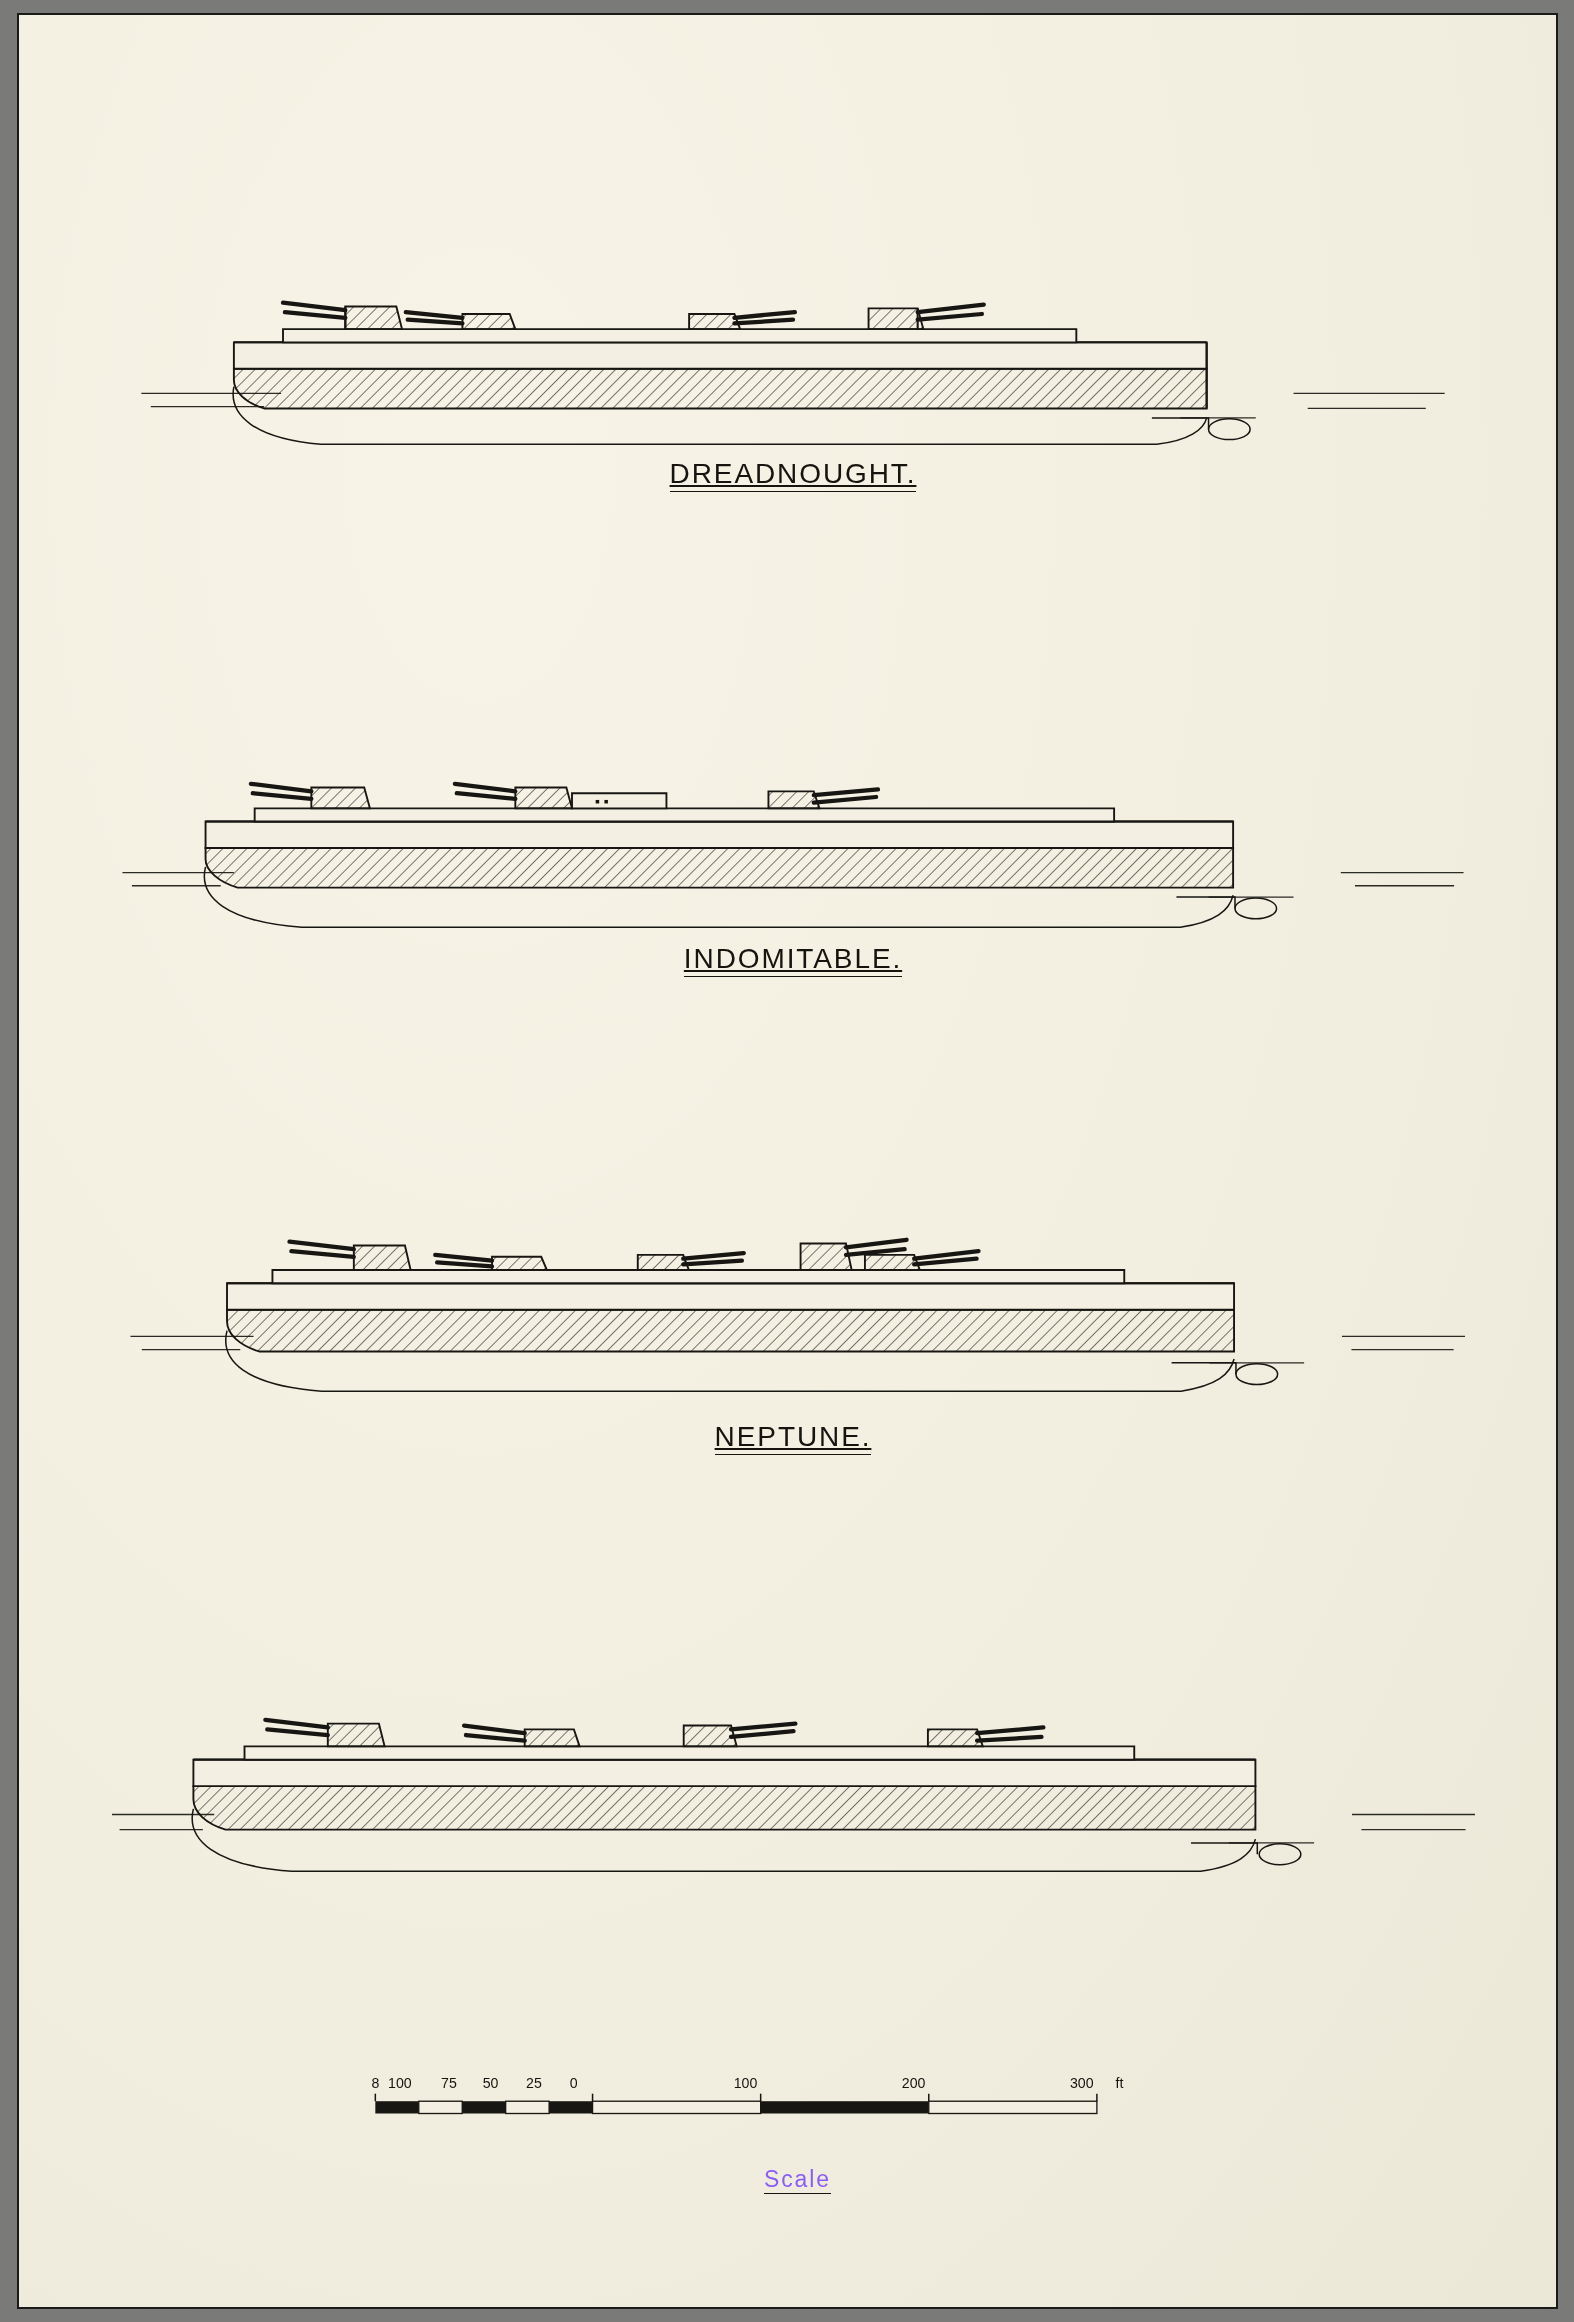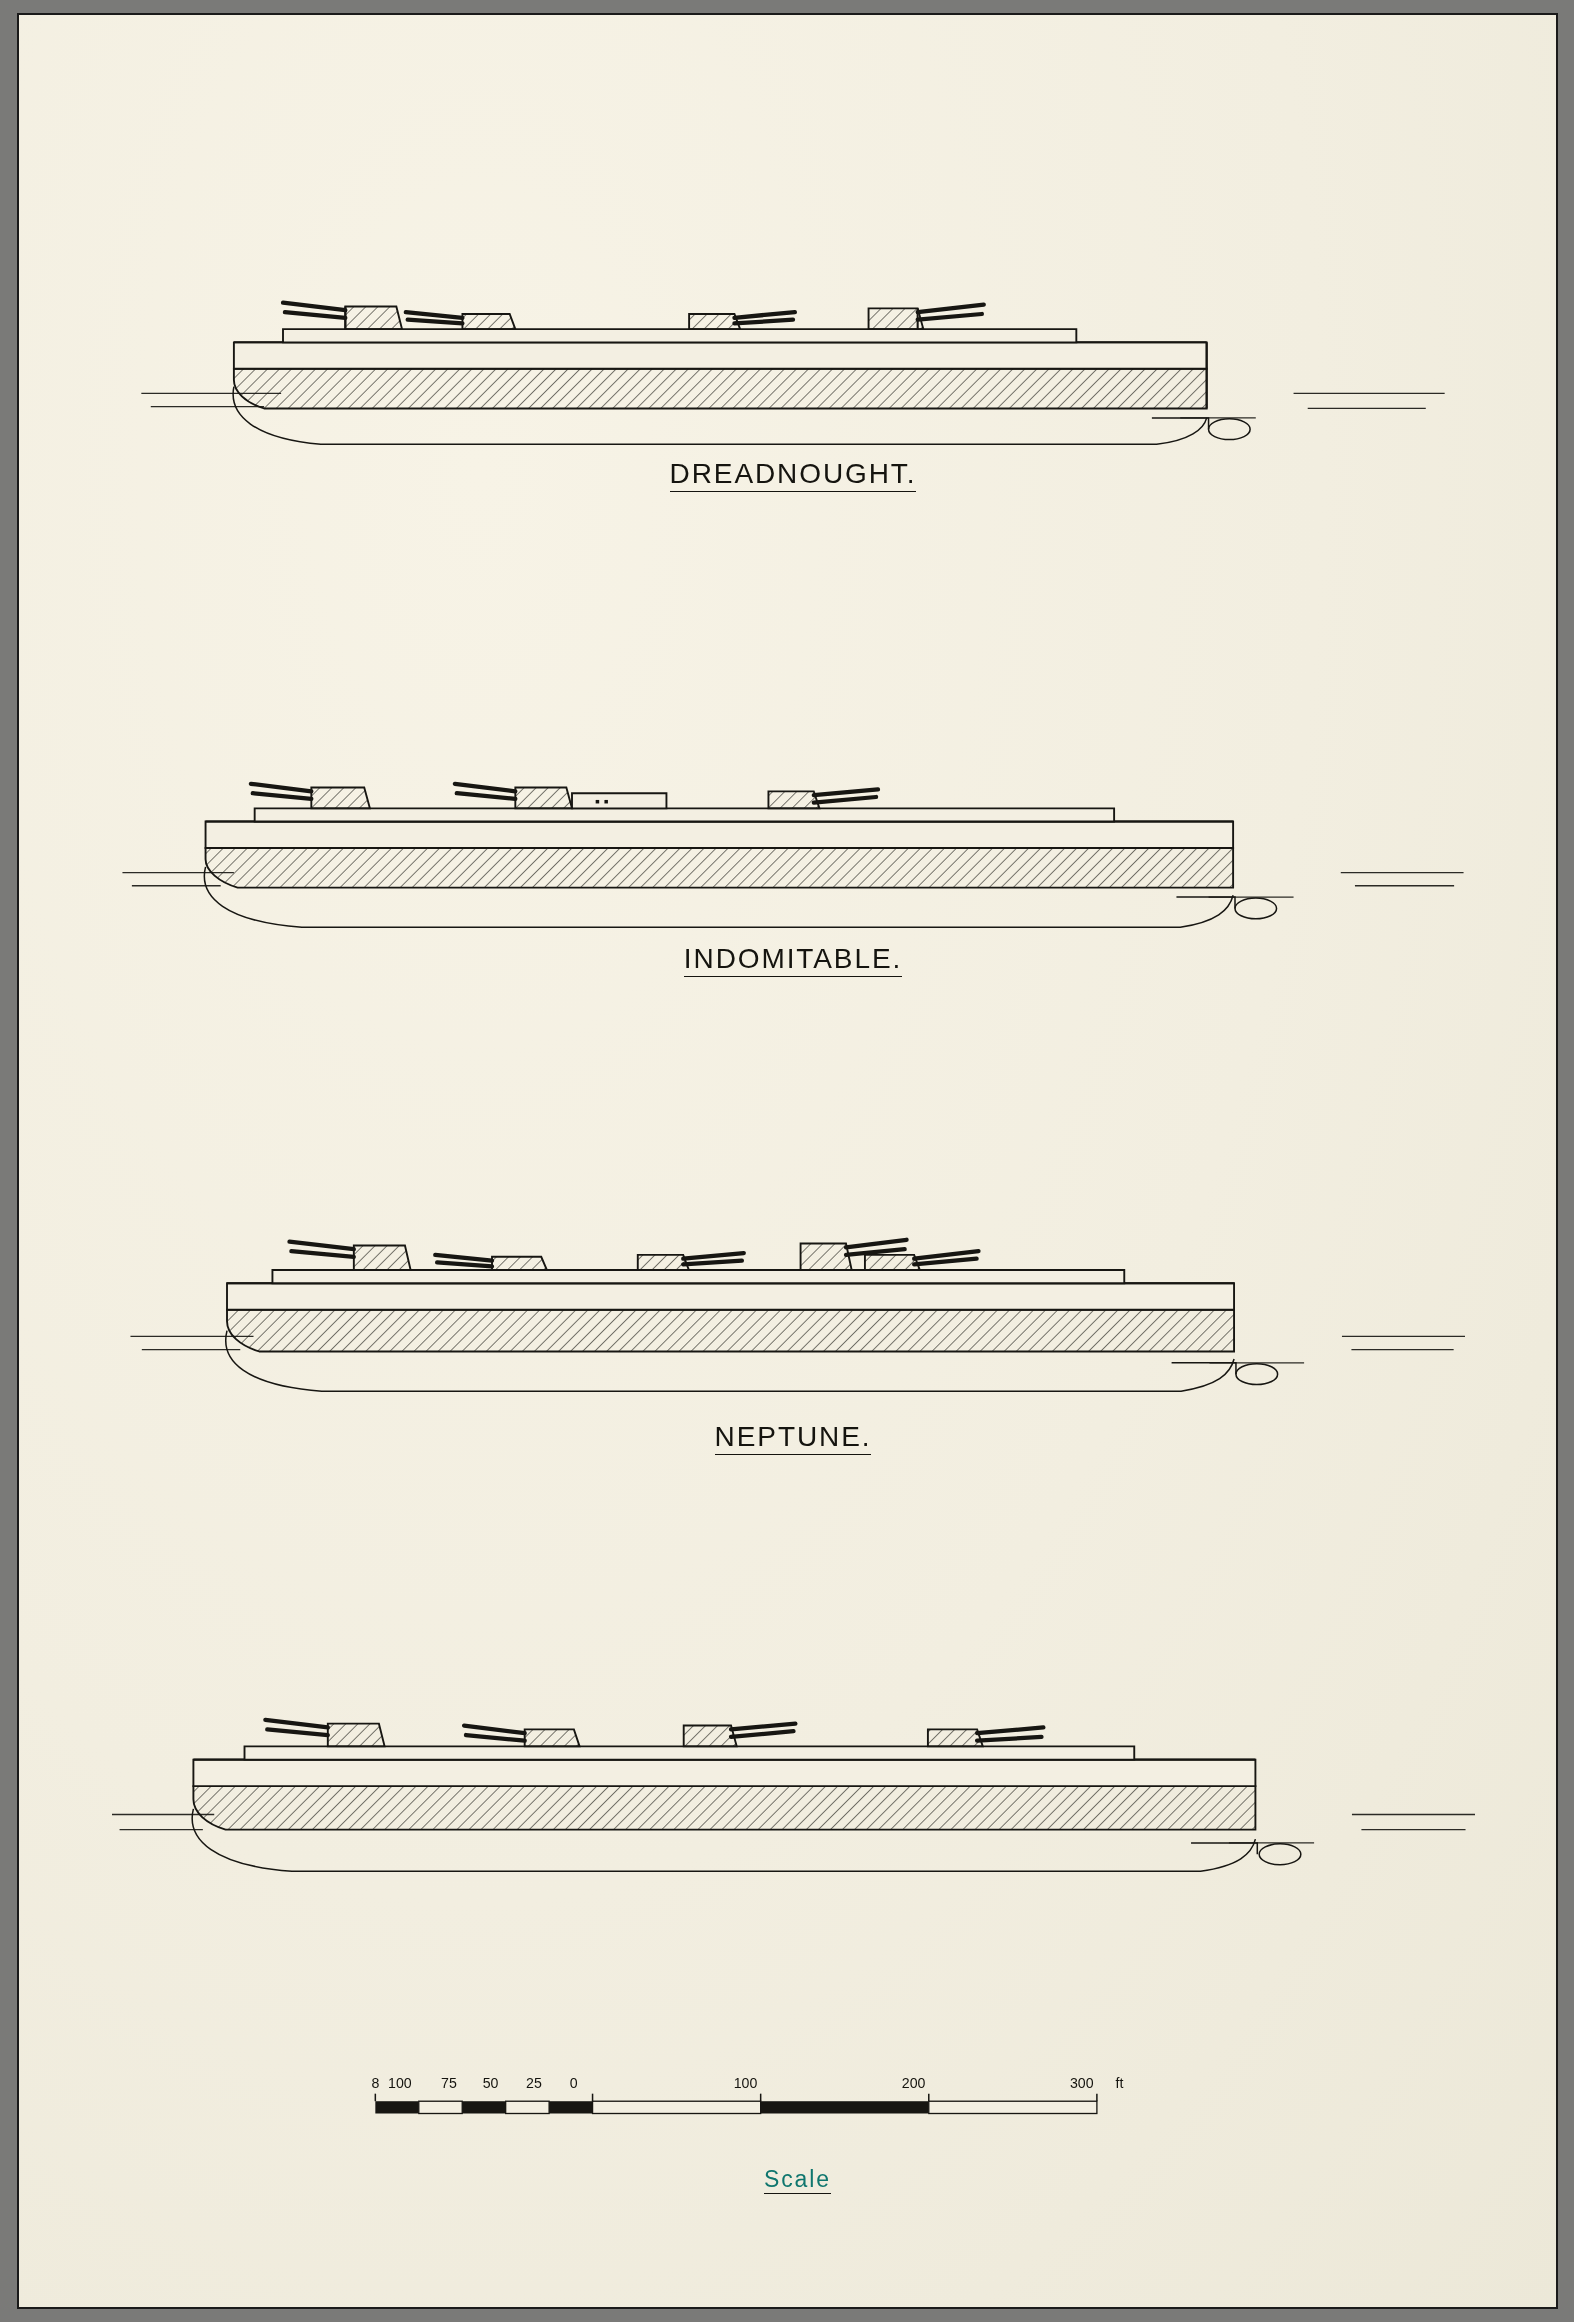--- a/index.html
+++ b/index.html
@@ -8,23 +8,23 @@
   #plate{position:absolute;left:17px;top:13.2px;width:1541px;height:2296px;background:#f3efe2;
          box-shadow:0 0 0 1.9px #111 inset;}
   
   #paper{position:absolute;inset:0;background:
         radial-gradient(ellipse at 30% 20%, #f7f3e6 0%, #f2eee0 55%, #ece8d8 100%);}
   .frame{position:absolute;inset:0;border:2.8px solid #1a1a1a;}
 
   .ship-block{position:absolute;}
   .caption{position:absolute;width:100%;text-align:center;font-size:28px;letter-spacing:1.9px;
            color:#15140f;font-family:"Liberation Sans",sans-serif;}
-  .caption span{border-bottom:1.9px solid #15140f;padding-bottom:1.9px;}
-
-  .scale-label{position:absolute;width:100%;text-align:center;font-size:23px;letter-spacing:1.9px;color:#0f766e;}
+  .caption span{border-bottom:1.9px solid #15140f;padding-bottom:1.9px;text-decoration:underline;}
+
+  .scale-label{position:absolute;width:100%;text-align:center;font-size:23px;letter-spacing:1.9px;color:#8b5cf6;}
   .scale-label span{border-bottom:1.9px solid #15140f;padding-bottom:0.9px;}
 
   svg{display:block;}
   .ln{stroke:#171612;fill:none;}
   .thin{stroke-width:1.6;}
   .med{stroke-width:2.2;}
   .hatch-fill{fill:url(#hatch);stroke:#171612;stroke-width:2;}
   .white{fill:#f3efe2;stroke:#171612;stroke-width:2;}
   .barrel{stroke:#171612;stroke-width:4.5;stroke-linecap:round;fill:none;}
   .water{stroke:#2b2a25;stroke-width:1.4;fill:none;}

